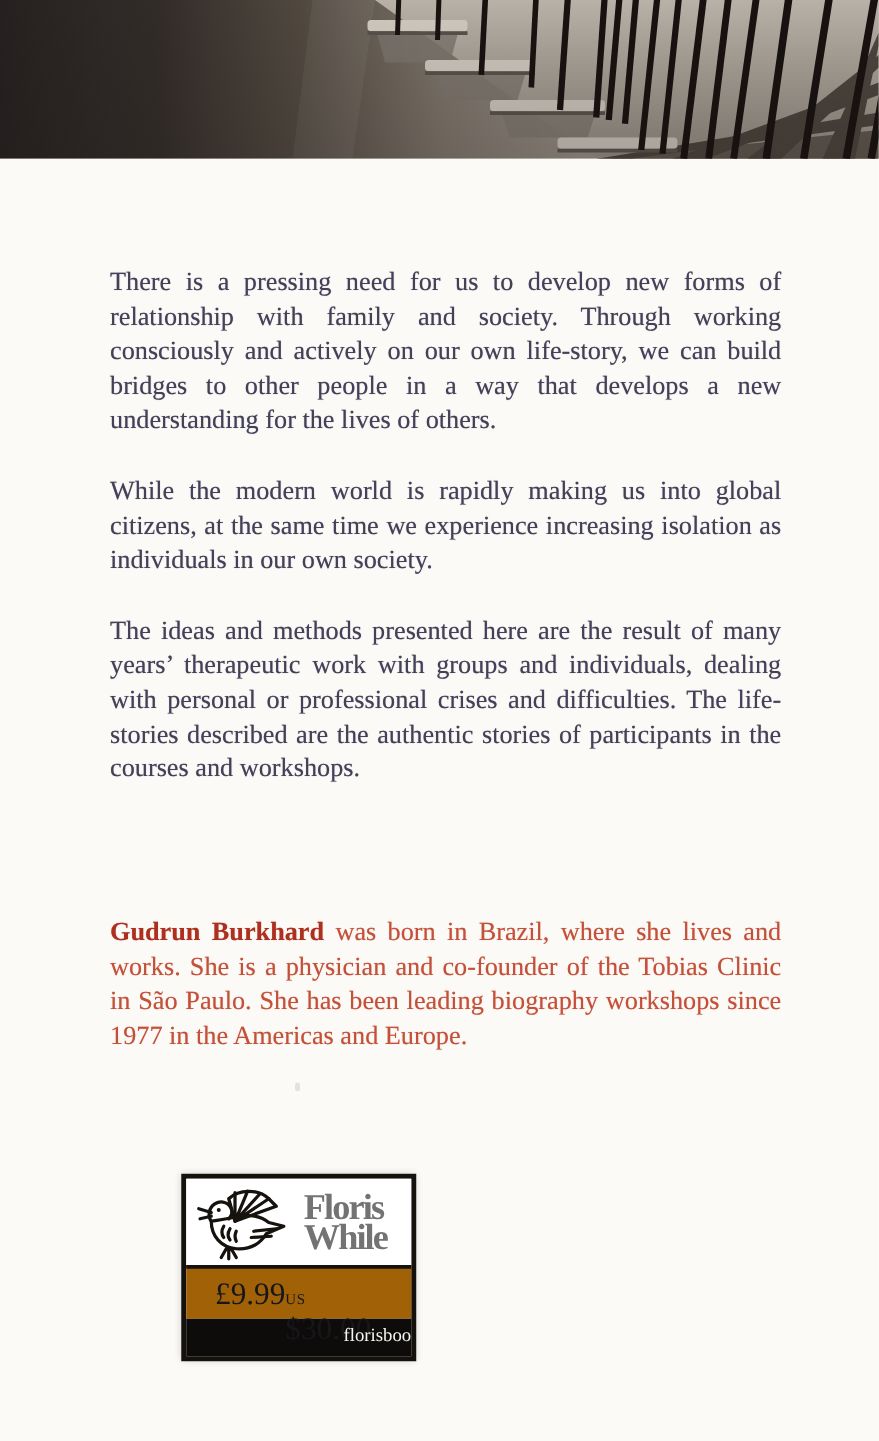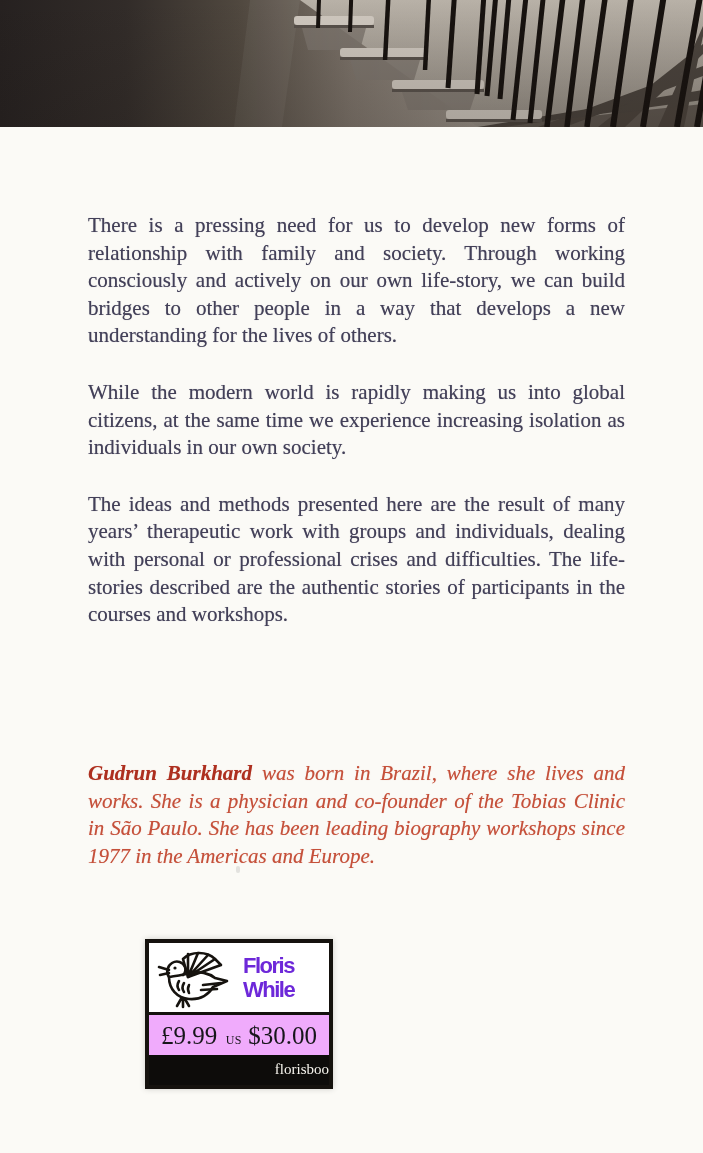--- a/index.html
+++ b/index.html
@@ -29,26 +29,25 @@
     position:absolute;left:88px;top:212px;width:537px;
     color:var(--body-text);
     font-size:21px;line-height:27.6px;
     text-align:justify;
     text-shadow:0 0 0.7px rgba(62,60,90,.55);
   }
   .blurb p{margin:0 0 29px 0;}
   .blurb p:last-child{margin-bottom:12px;}
 
   .bio{
-    position:absolute;left:88px;top:760px;width:537px;
+    position:absolute;left:88px;top:732px;width:537px;
     color:var(--bio-text);
     font-size:21px;line-height:27.6px;
     text-align:justify;
     text-shadow:0 0 0.7px rgba(197,80,58,.5);
-    font-style:italic;
   }
   .bio strong{color:var(--bio-name);font-weight:bold;}
 
   .speck{
     position:absolute;left:236px;top:866px;width:4px;height:7px;
     background:rgba(140,140,140,.22);border-radius:2px;
   }
 
   .pub-box{
     position:absolute;left:145px;top:939px;width:188px;
@@ -57,33 +56,33 @@
     box-sizing:border-box;
     box-shadow:0 0 6px rgba(0,0,0,.18);
   }
   .logo-row{
     display:flex;align-items:center;
     height:69px;padding:2px 4px 2px 6px;box-sizing:border-box;
     background:#fff;
   }
   .dove{width:86px;height:62px;flex:0 0 auto;}
   .wordmark{
-    font-family:Liberation Sans, sans-serif;
+    font-family:Liberation Serif, serif;
     font-weight:bold;
-    font-size:22px;line-height:24px;
+    font-size:29px;line-height:24px;
     letter-spacing:-1.5px;
-    color:#6d28d9;
+    color:#737373;
     margin-left:2px;
   }
   .price-row{
     display:flex;align-items:baseline;justify-content:space-between;
     border-top:3px solid var(--box-line);
     height:43px;box-sizing:border-box;
-    padding:7px 12px 0 12px;
-    background:#f0abfc;
+    padding:7px 12px 0 23px;
+    background:#a16207;
     color:#17161a;
     font-size:25px;
   }
   .price-usd .us{font-size:12px;letter-spacing:.5px;}
   .web-bar{
     background:var(--bar-bg);
     height:30px;box-sizing:border-box;
     color:var(--bar-text);
     font-size:15px;line-height:28px;
     text-align:right;

